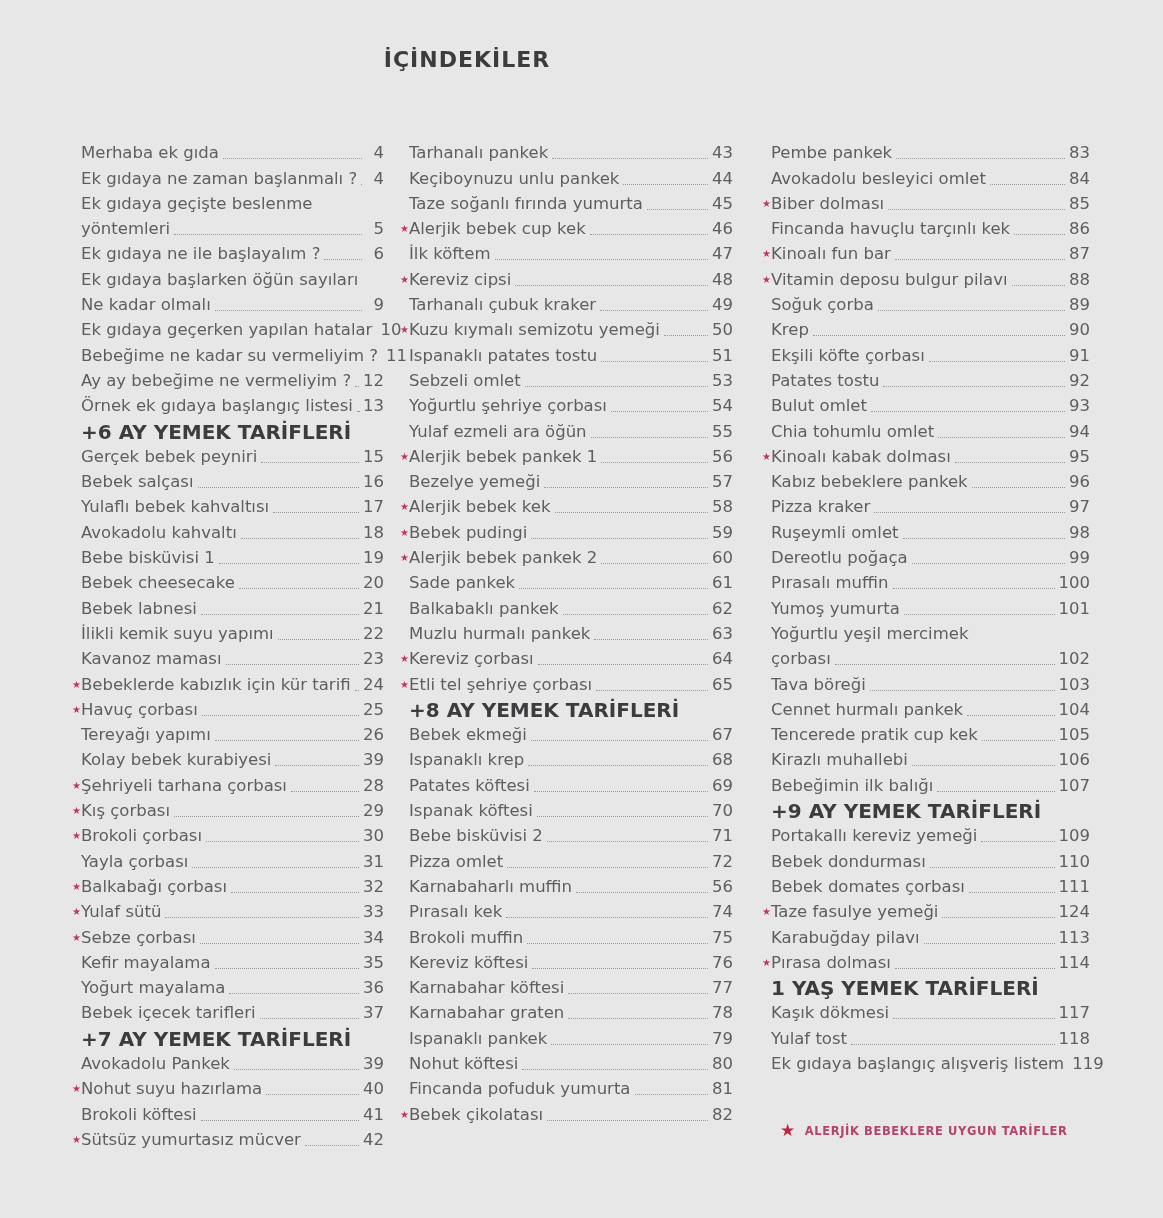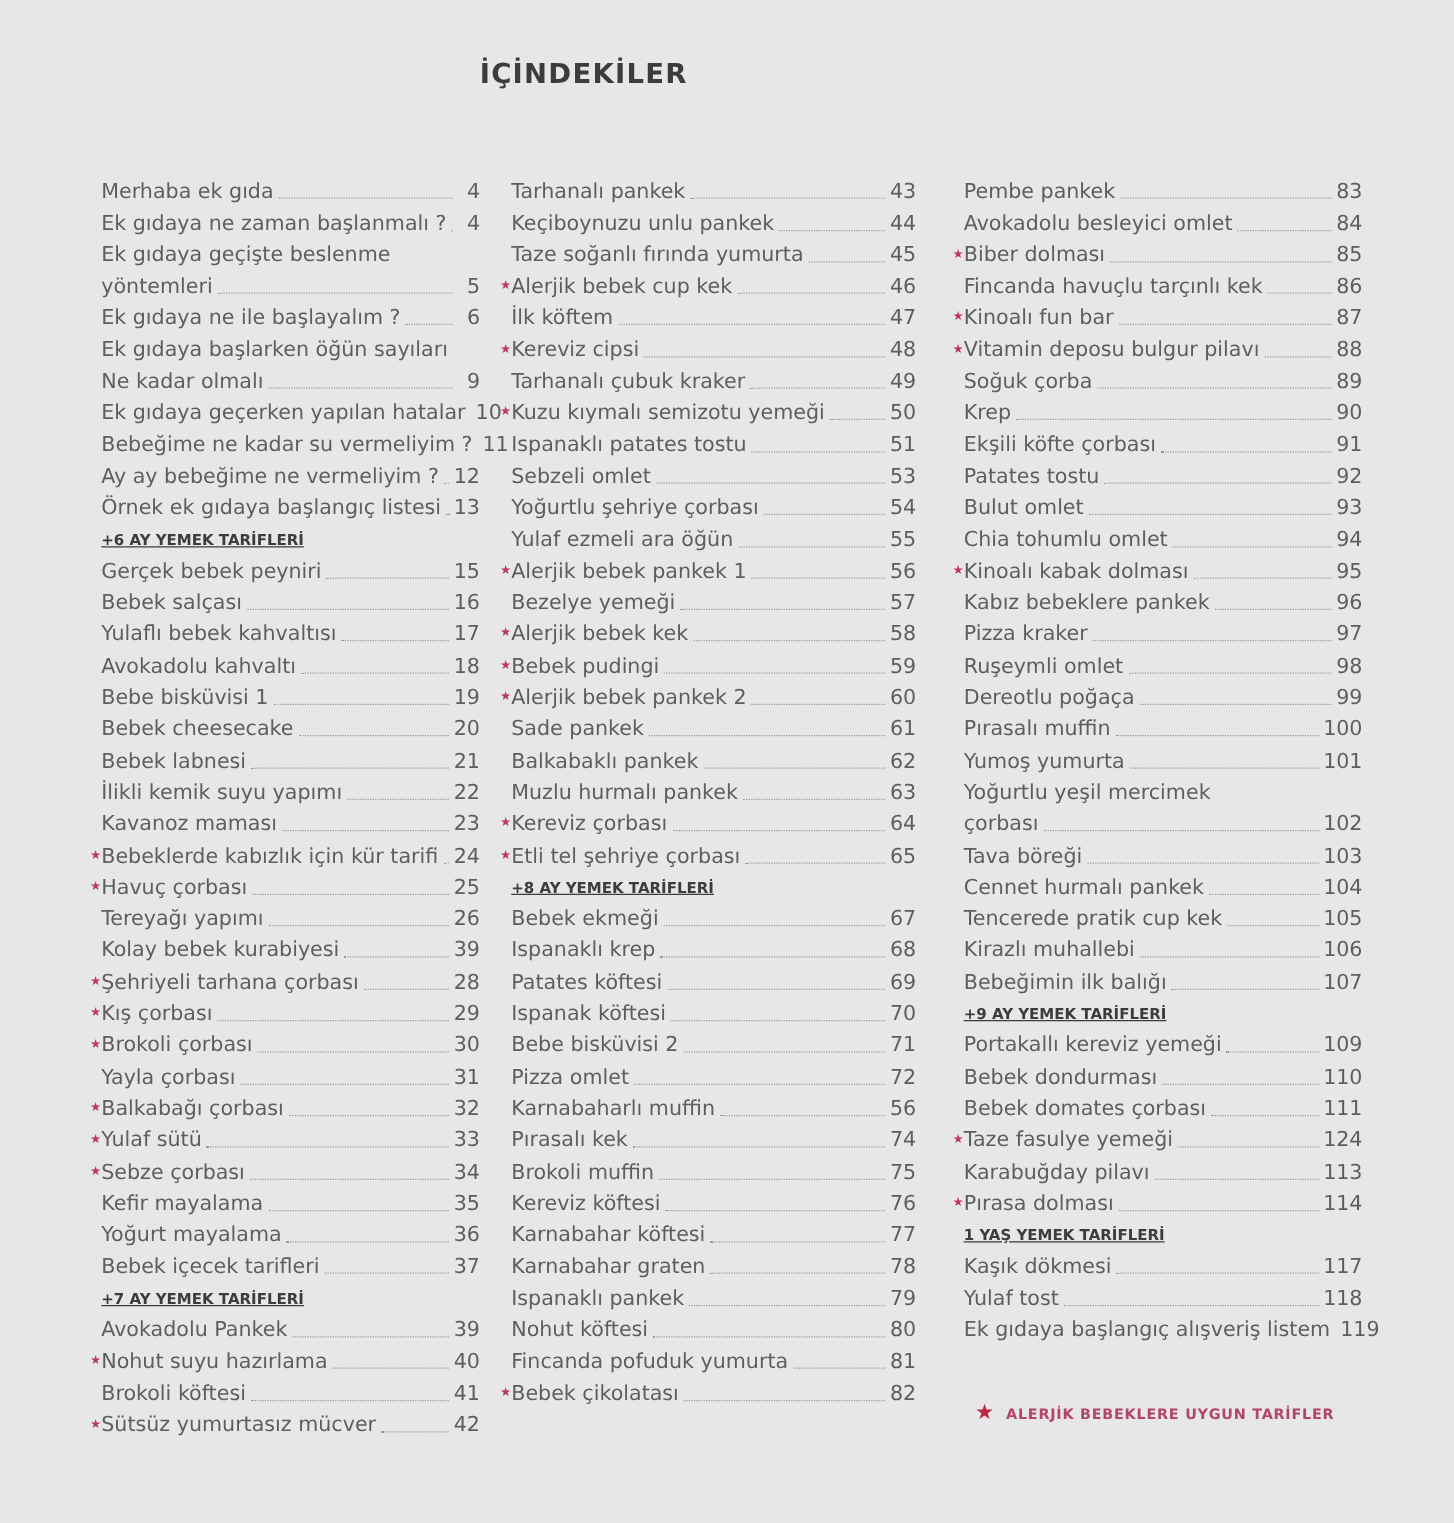--- a/index.html
+++ b/index.html
@@ -69,22 +69,21 @@
     .page {
       flex: 0 0 auto;
       min-width: 18px;
       text-align: right;
       color: #5e5e60;
     }
     .row.nodots .dots { border-bottom: none; }
     .row.section .label {
       font-weight: bold;
       color: #3c3c3e;
-      font-size: 12px;
-      text-decoration: underline;
+      font-size: 20px;
     }
 
     .legend {
       position: absolute;
       left: 780px;
       top: 1122px;
       display: flex;
       align-items: center;
       font-size: 11.5px;
       font-weight: bold;

